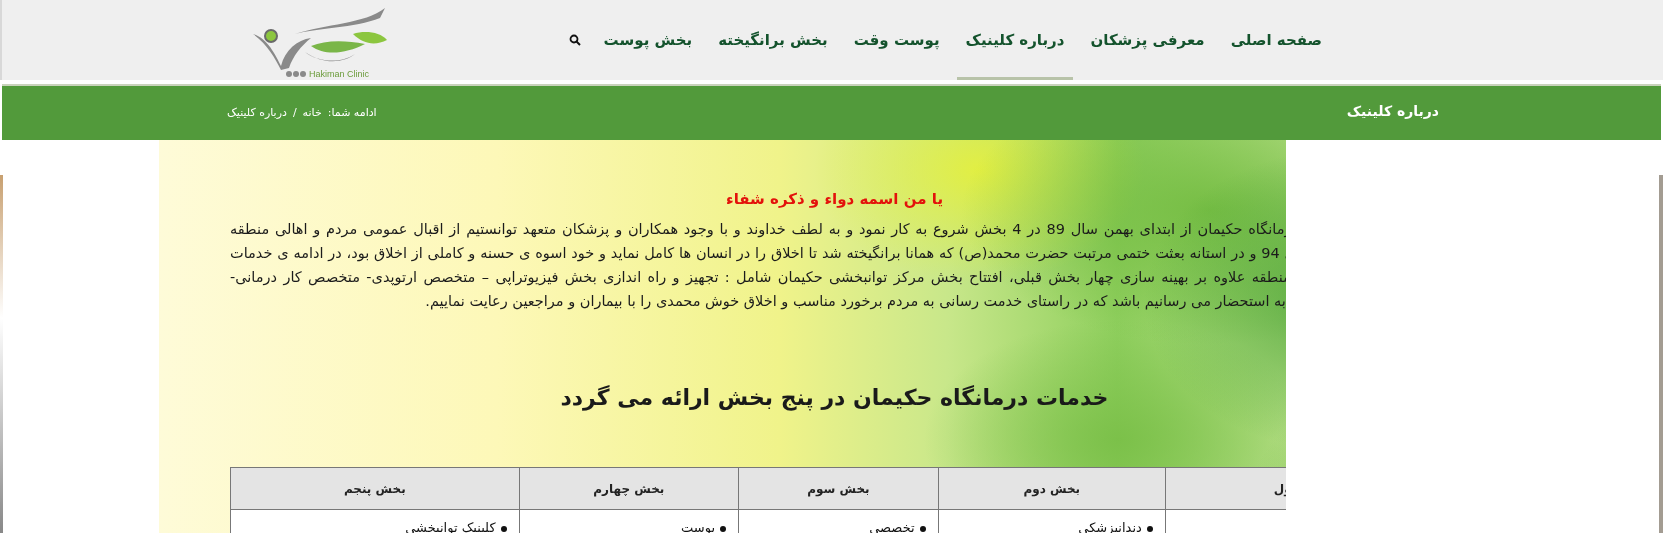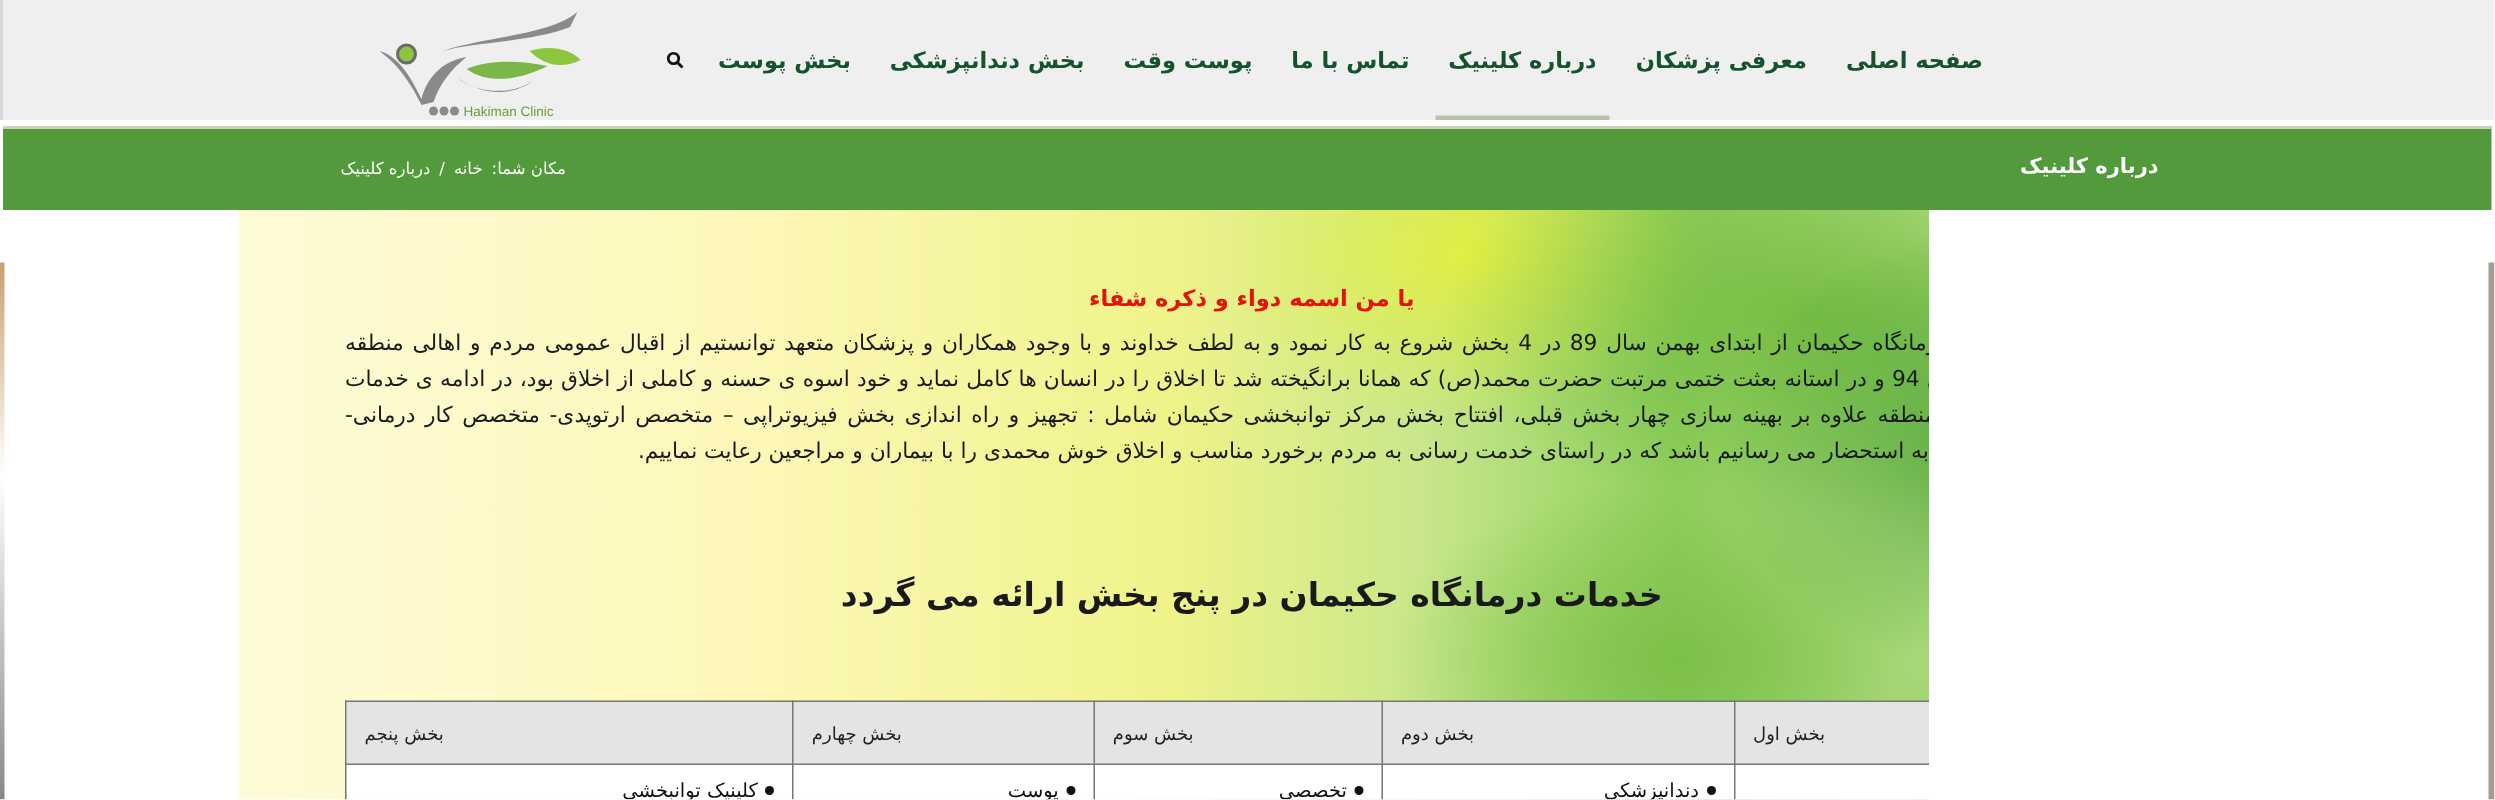--- a/index.html
+++ b/index.html
@@ -33,21 +33,21 @@
       radial-gradient(ellipse 260px 160px at 960px 300px, rgba(120,190,70,0.85), rgba(120,190,70,0) 75%),
       radial-gradient(ellipse 220px 150px at 820px 30px, rgba(230,240,60,0.9), rgba(230,240,60,0) 75%),
       linear-gradient(90deg, #fefbd8 0%, #fdf8b8 30%, #f0f38a 55%, #c8e78a 70%, #8fcf5e 85%, #b6df86 100%);
   }
   .content-inner { position: absolute; left: 71px; top: 0; width: 1209px; direction: rtl; }
   .invocation { text-align: center; color: #e3120b; font-weight: bold; font-size: 15px; margin-top: 50px; height: 22px; }
   .intro { font-size: 14.5px; line-height: 24px; color: #1b1b1b; text-align: justify; margin-top: 5px; }
   .services-title { text-align: center; font-size: 22px; color: #1a1a1a; margin-top: 72px; height: 30px; }
 
   table.services { position: absolute; left: 71px; top: 327px; width: 1209px; border-collapse: collapse; direction: rtl; }
-  table.services th { background: #e4e4e4; font-weight: normal; font-size: 12px; color: #222; text-align: left; padding: 0 12px; height: 42px; border: 1px solid #777; }
+  table.services th { background: #e4e4e4; font-weight: bold; font-size: 12px; color: #222; text-align: center; padding: 0 12px; height: 42px; border: 1px solid #777; }
   table.services td { background: #ffffff; font-size: 13px; color: #111; text-align: right; padding: 10px 12px; height: 42px; border: 1px solid #777; vertical-align: top; }
   table.services td .dot { display: inline-block; width: 6px; height: 6px; border-radius: 50%; background: #111; margin-left: 5px; vertical-align: middle; }
 </style>
 </head>
 <body>
 
 <div class="header">
   <div class="logo">
     <svg width="160" height="74" viewBox="0 0 160 74">
       <path d="M140 4 C120 20, 80 20, 50 30 C70 24, 110 24, 135 14 Z" fill="#8a8a8a"></path>
@@ -59,37 +59,36 @@
       <circle cx="44" cy="70" r="3" fill="#8a8a8a"></circle>
         <circle cx="51" cy="70" r="3" fill="#8a8a8a"></circle>
         <circle cx="58" cy="70" r="3" fill="#8a8a8a"></circle>
       <text x="64" y="73" font-size="9" fill="#6c9c3c" font-family="Liberation Sans, sans-serif">Hakiman Clinic</text>
     </svg>
   </div>
   <nav class="nav">
     <div class="nav-item">صفحه اصلی</div>
     <div class="nav-item">معرفی پزشکان</div>
     <div class="nav-item active">درباره کلینیک</div>
-    <div class="nav-item">تماس با ما</div>
     <div class="nav-item">پوست وقت</div>
-    <div class="nav-item">بخش دندانپزشکی</div>
+    <div class="nav-item">بخش برانگیخته</div>
     <div class="nav-item">بخش پوست</div>
     <span class="search-icon">
       <svg width="12" height="12" viewBox="0 0 12 12">
           <circle cx="5" cy="5" r="3.5" fill="none" stroke="#111" stroke-width="1.8"></circle>
           <line x1="7.5" y1="7.5" x2="11" y2="11" stroke="#111" stroke-width="2"></line>
         </svg>
     </span>
   </nav>
 </div>
 
 <div class="bar">
   <div class="bar-title">درباره کلینیک</div>
   <div class="bar-crumb">
-    <span>مکان شما:</span>
+    <span>ادامه شما:</span>
     <a>خانه</a>
     <span>/</span>
     <span>درباره کلینیک</span>
   </div>
 </div>
 
 <div class="edge-left"></div>
 <div class="edge-right"></div>
 
 <div class="content">

